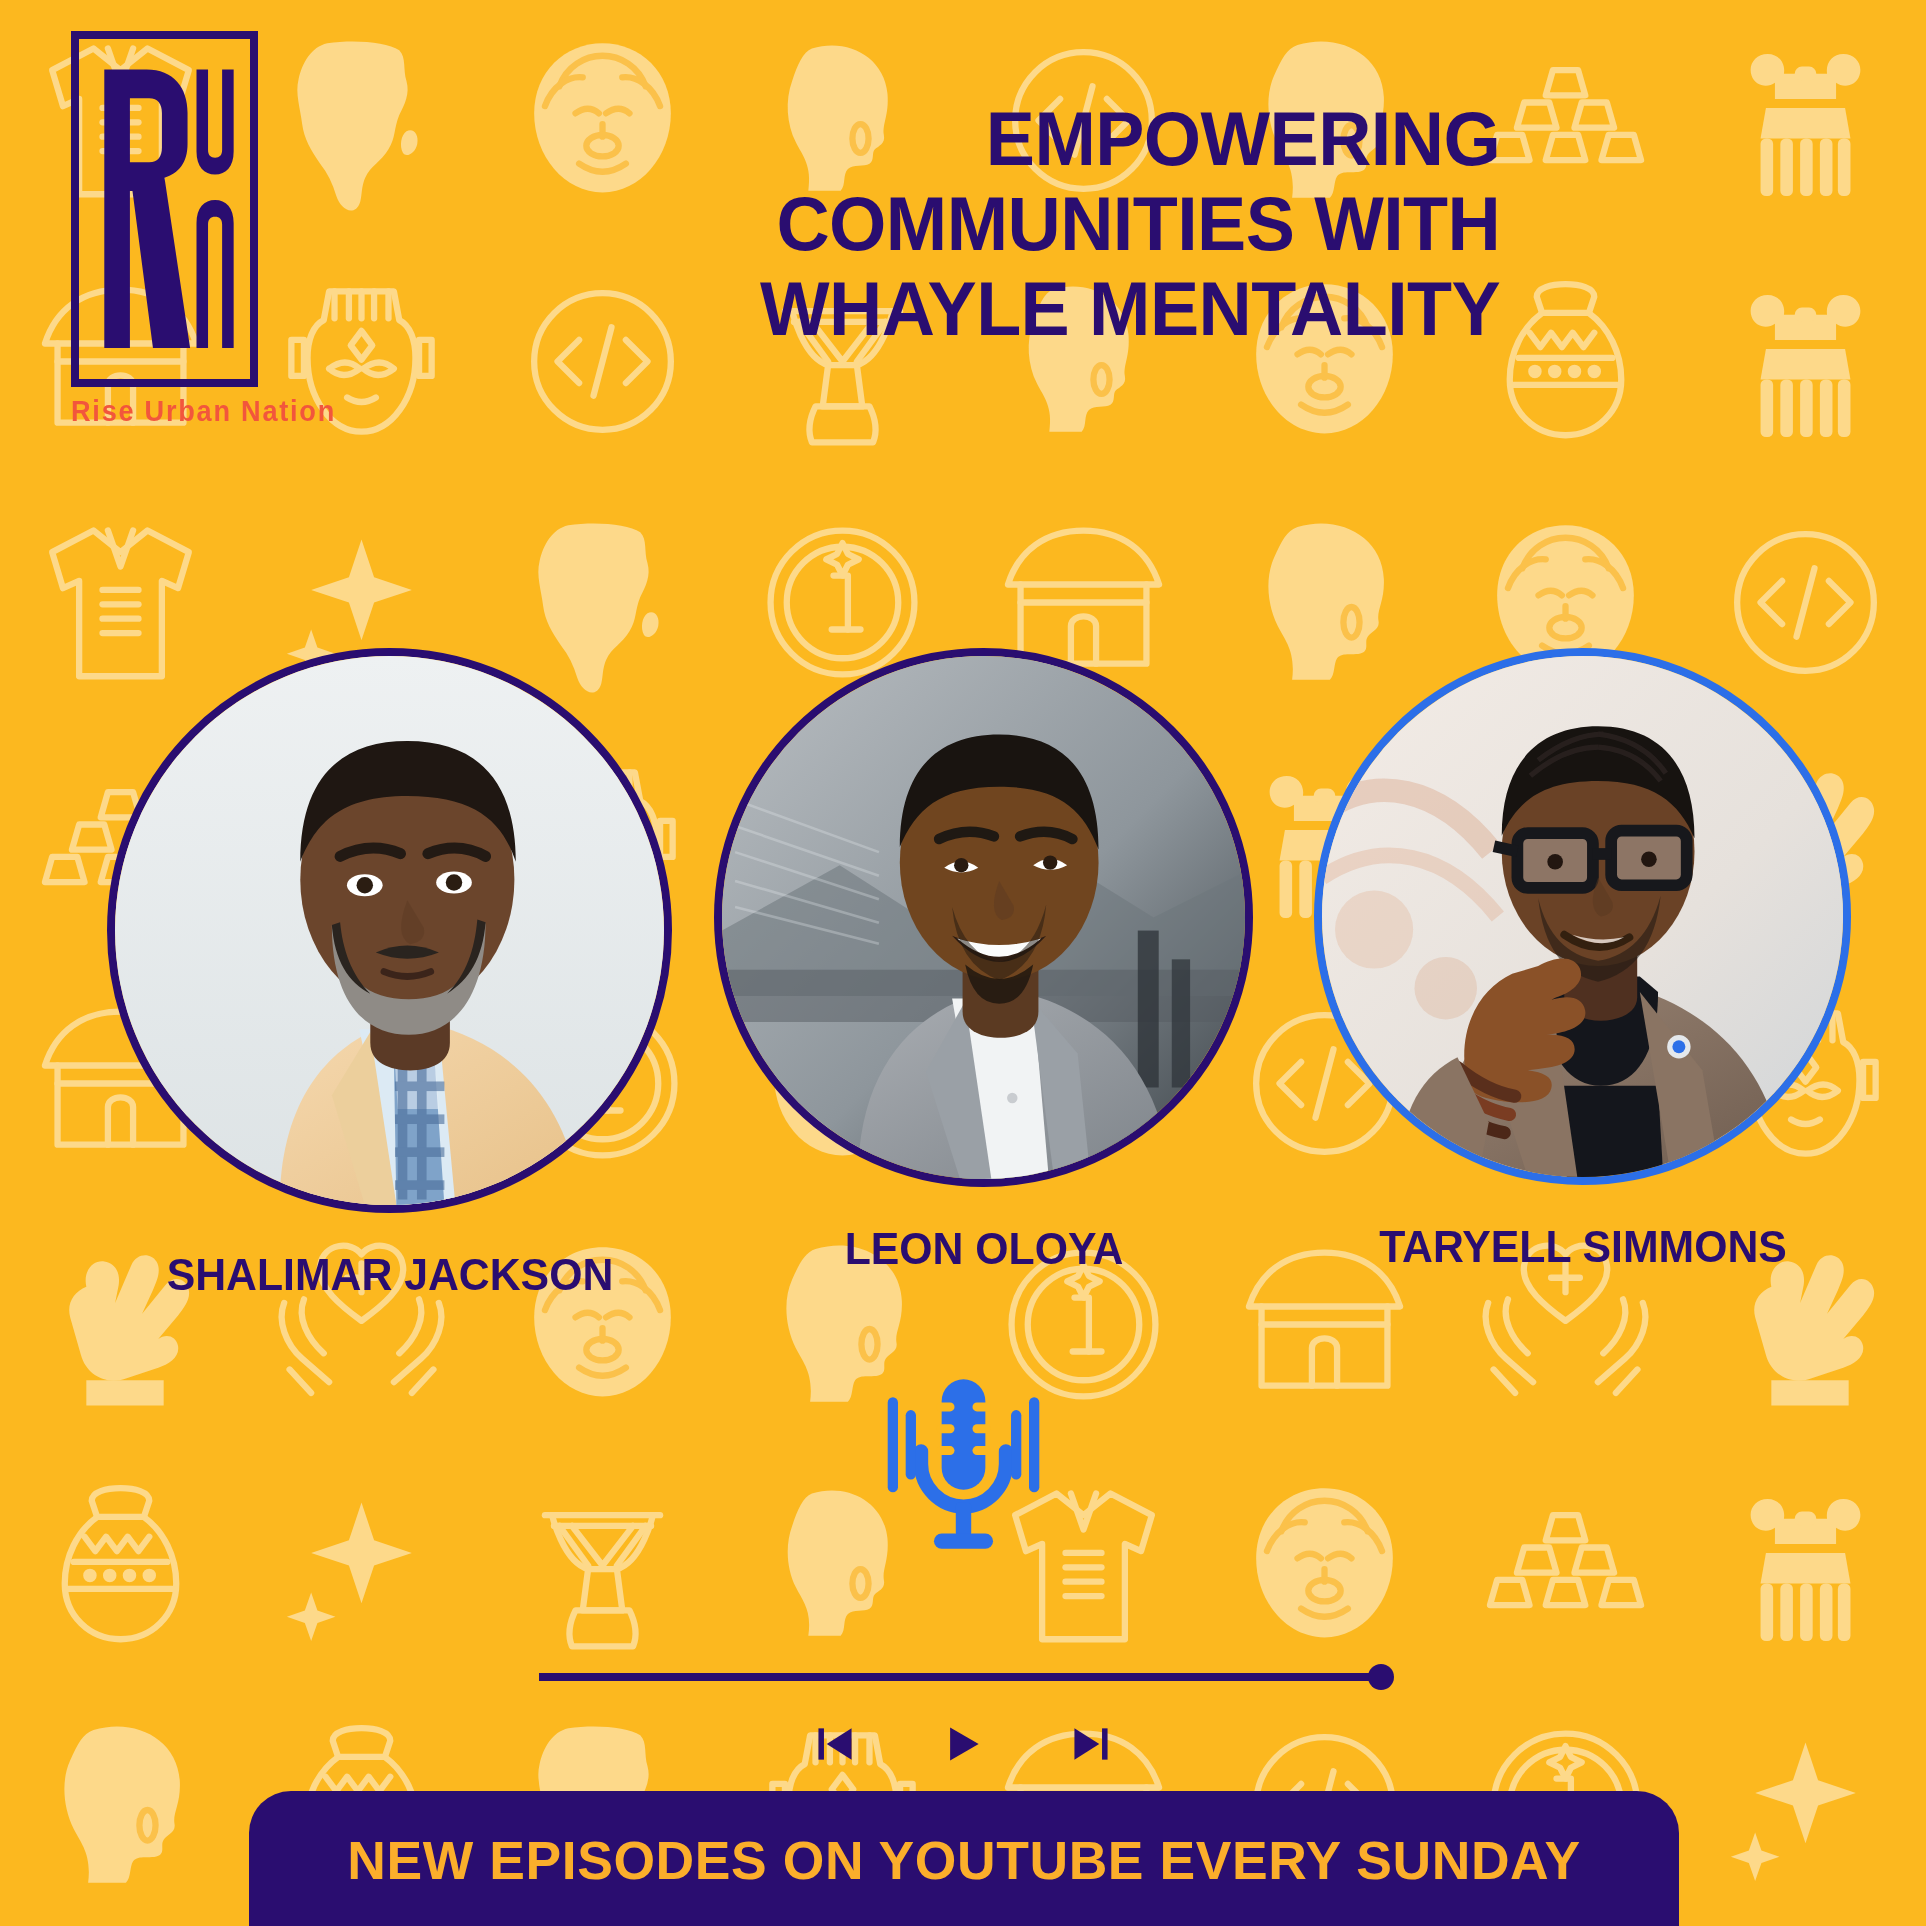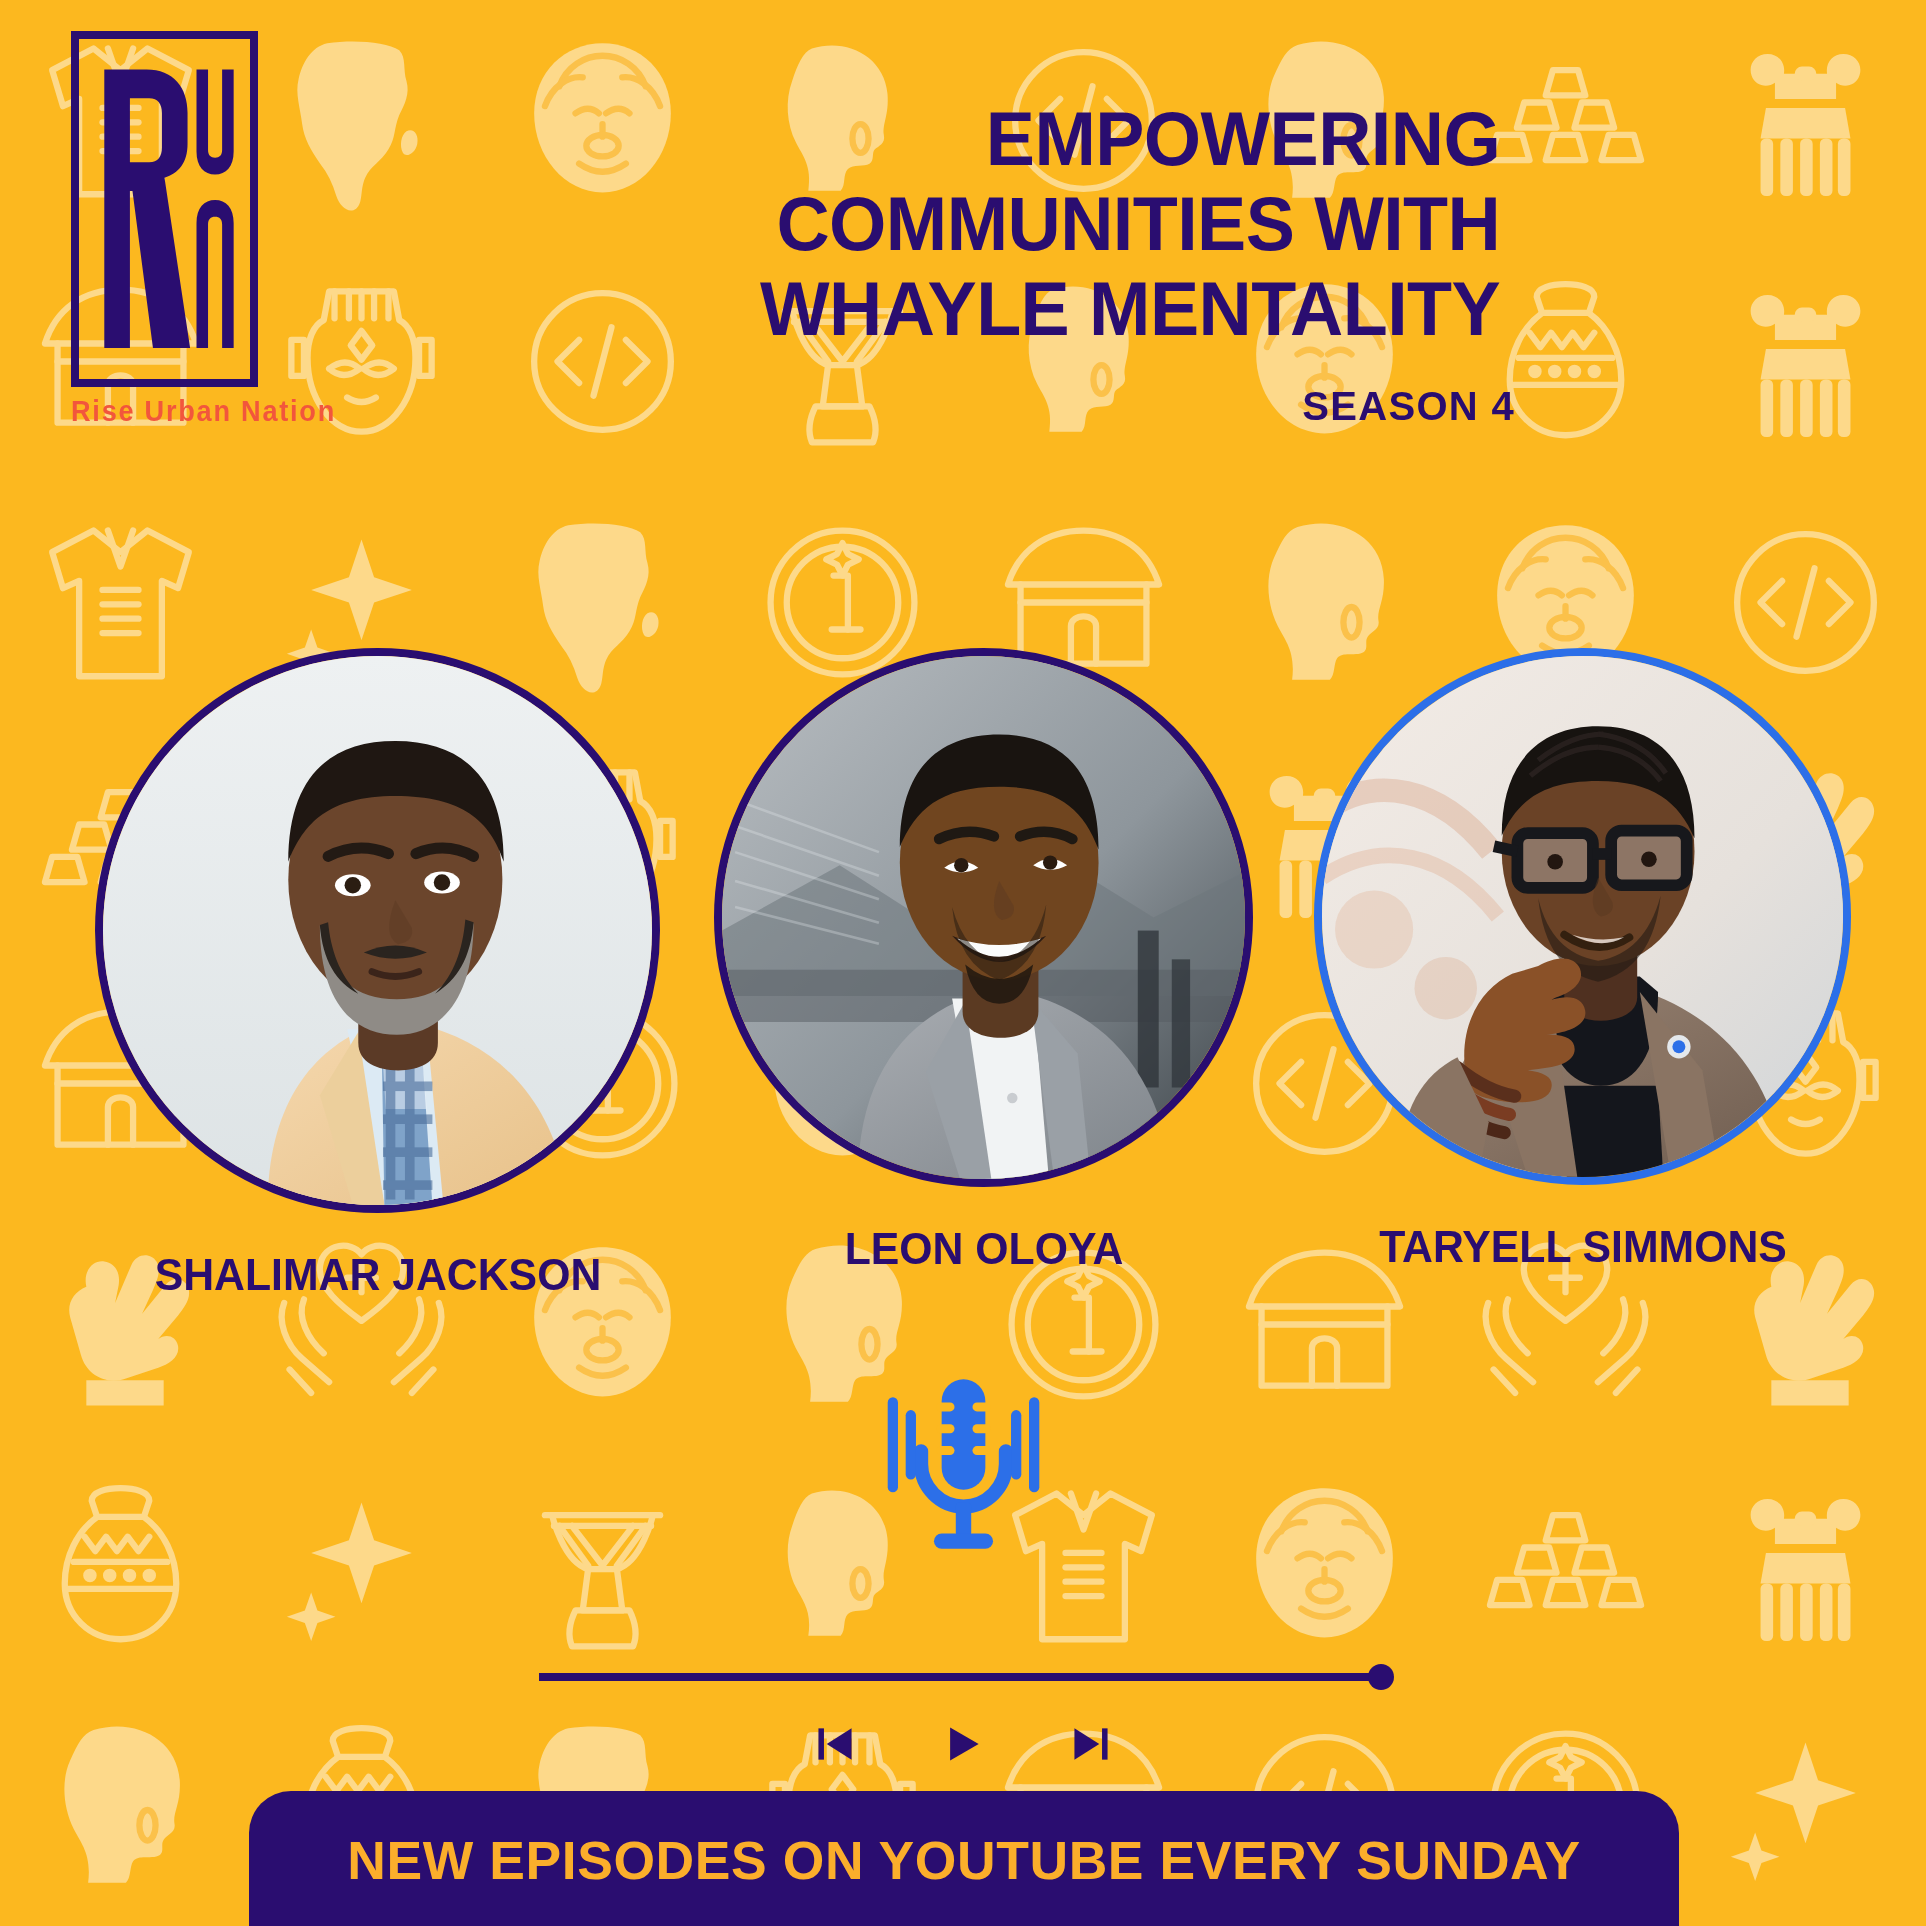--- a/index.html
+++ b/index.html
@@ -920,26 +920,25 @@
   </svg>
   <div id="logo-wordmark">Rise Urban Nation</div>
 </div>
 
 <div id="headline-block">
   <h1 id="headline">
     <span class="hl-line">EMPOWERING</span>
     <span class="hl-line">COMMUNITIES WITH</span>
     <span class="hl-line">WHAYLE MENTALITY</span>
   </h1>
-  <div id="season">SEASON 4</div>
 </div>
 
 <div id="guests">
 
-  <div class="guest" id="guest-0" style="left:95px;width:565px;text-align:right;">
+  <div class="guest" id="guest-0" style="left:107px;width:565px;text-align:right;">
     <div class="guest-ring" id="ring-0" style="width:565px;height:565px;border:8.3px solid #2A0D70;">
       <div class="portrait">
         <svg viewBox="0 0 400 400" preserveAspectRatio="xMidYMid slice">
           <defs>
             <linearGradient id="bg0" x1="0" y1="0" x2="0" y2="1">
               <stop offset="0%" stop-color="#eef1f2"></stop>
                 <stop offset="100%" stop-color="#dde3e5"></stop>
             </linearGradient>
             <linearGradient id="suit0" x1="0" y1="0" x2="1" y2="1">
               <stop offset="0%" stop-color="#f5d8ae"></stop>

